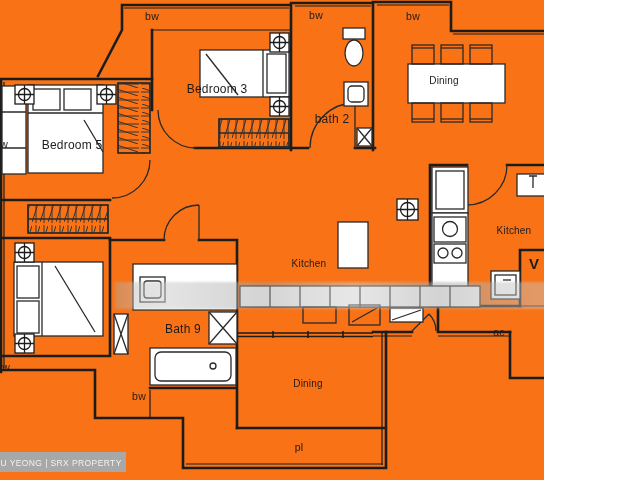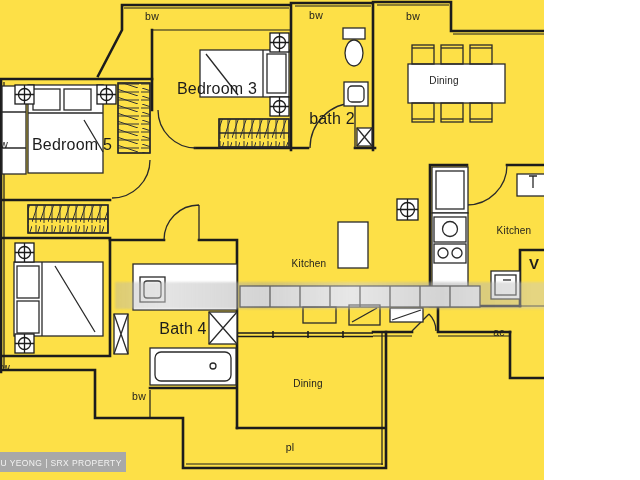--- a/index.html
+++ b/index.html
@@ -1,19 +1,19 @@
 <!DOCTYPE html>
 <html><head>
 <meta charset="utf-8">
 <style>
   html,body{margin:0;padding:0;background:#fff;}
-  .plan{position:relative;width:544px;height:480px;background:#fde047;overflow:hidden;
+  .plan{position:relative;width:544px;height:480px;background:#f97316;overflow:hidden;
         font-family:"Liberation Sans",sans-serif;text-decoration:underline;}
   .plan svg{position:absolute;left:0;top:0;}
-  .lbl{position:absolute;transform:translate(-50%,-50%);color:#1c1c1c;font-size:16px;
+  .lbl{position:absolute;transform:translate(-50%,-50%);color:#1c1c1c;font-size:12px;
        white-space:pre-line;text-align:center;line-height:1.25;letter-spacing:0.2px;}
   .lbl.small{font-size:10.5px;}
   .lbl.big{font-size:10px;}
   .lbl.bold{font-weight:bold;font-size:15px;}
   .blur-band{position:absolute;left:115px;top:282px;width:525px;height:27px;
      background:linear-gradient(90deg, rgba(175,175,175,.40), rgba(205,205,205,.55) 10%,
         rgba(160,160,160,.45) 28%, rgba(208,208,208,.5) 45%, rgba(168,168,168,.5) 62%,
         rgba(200,200,200,.45) 80%, rgba(178,178,178,.48));
      filter:blur(1.2px);}
   .wm-bar{position:absolute;left:0;top:452px;width:126px;height:20px;background:#a8a8a8;
@@ -267,23 +267,23 @@
   <div class="lbl small" style="left:3px;top:368px;">bw</div>
   <div class="lbl small" style="left:139px;top:397px;">bw</div>
 
   <div class="lbl" style="left:217px;top:89px;">Bedroom 3</div>
   <div class="lbl" style="left:332px;top:119px;">bath 2</div>
   <div class="lbl big" style="left:444px;top:81px;">Dining</div>
   <div class="lbl" style="left:72px;top:145px;">Bedroom 5</div>
   <div class="lbl big" style="left:309px;top:264px;">Kitchen</div>
   <div class="lbl big" style="left:514px;top:231px;">Kitchen</div>
   <div class="lbl bold" style="left:534px;top:264px;">V</div>
-  <div class="lbl" style="left:183px;top:329px;">Bath 4</div>
+  <div class="lbl" style="left:183px;top:329px;">Bath 9</div>
   <div class="lbl big" style="left:308px;top:384px;">Dining</div>
-  <div class="lbl small" style="left:290px;top:448px;">pl</div>
+  <div class="lbl small" style="left:299px;top:448px;">pl</div>
   <div class="lbl small" style="left:499px;top:333px;">ac</div>
   <div class="lbl small" style="left:629px;top:249px;">ba</div>
 
   <div class="blur-band"></div>
 
   <div class="wm-bar">
     <span>HU YEONG | SRX PROPERTY</span>
   </div>
 
 </div>

